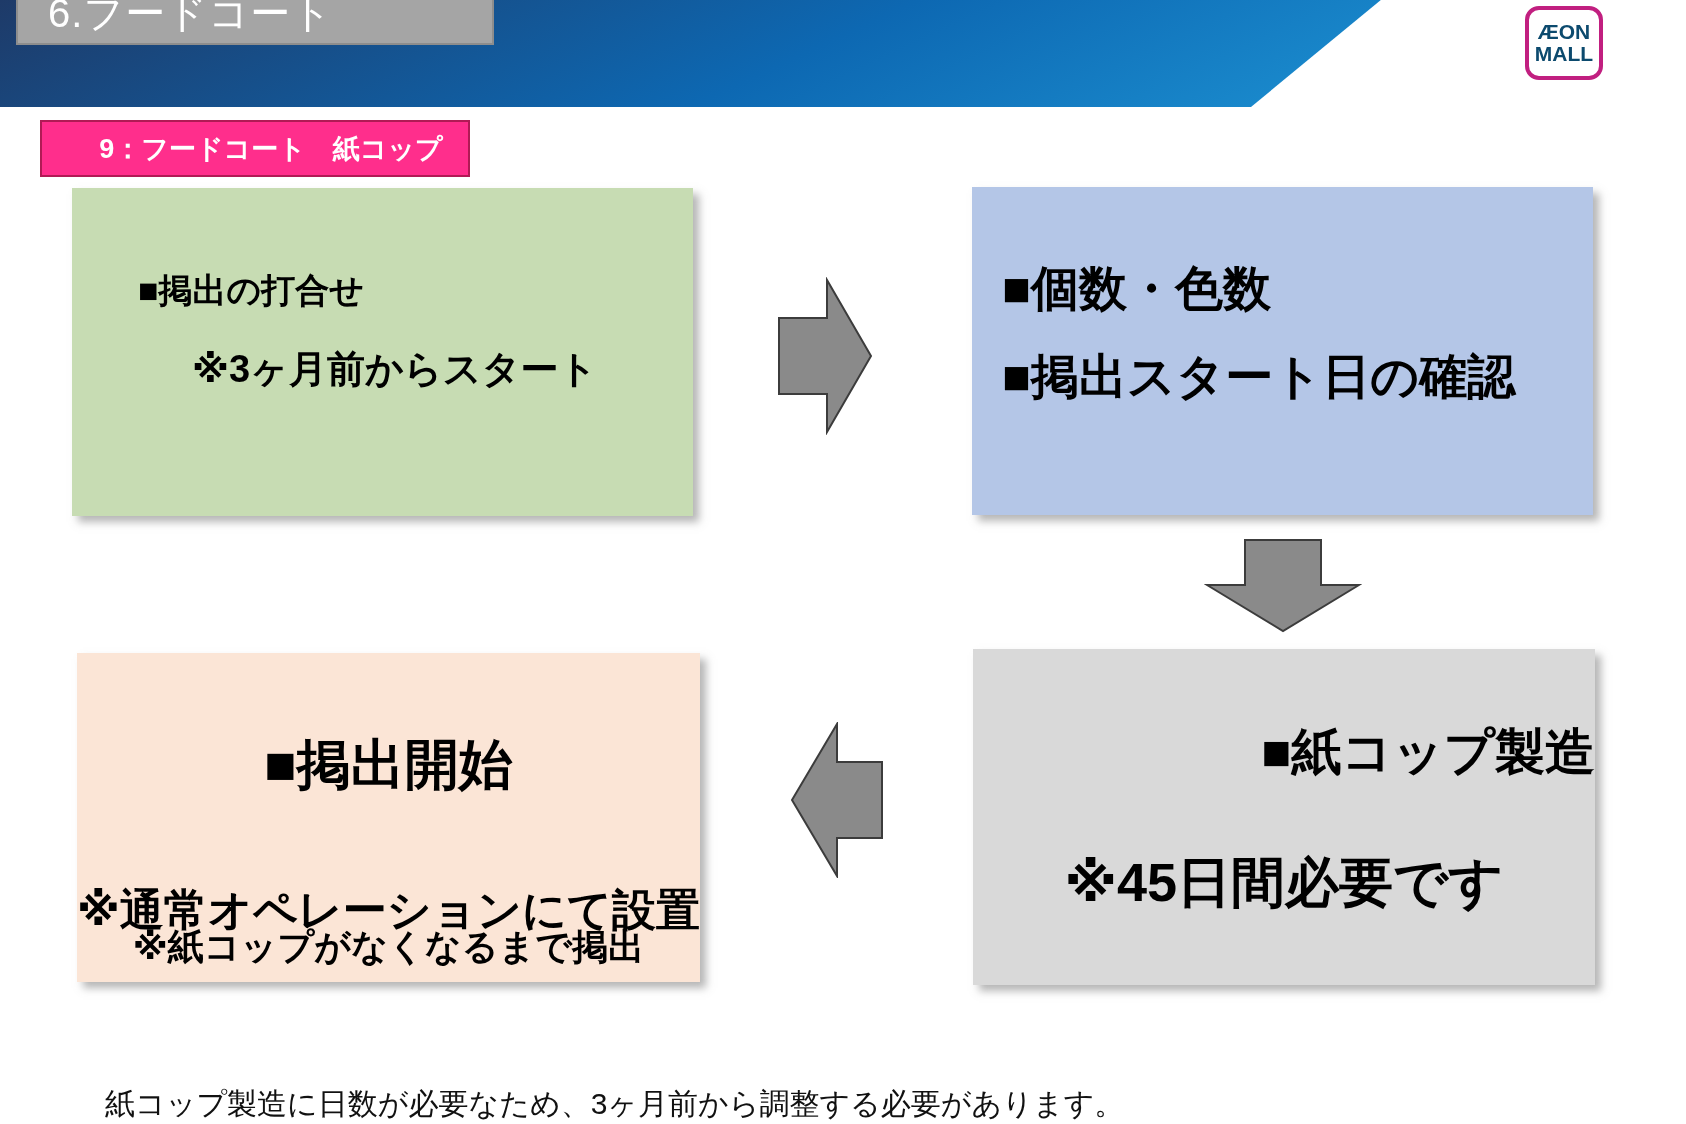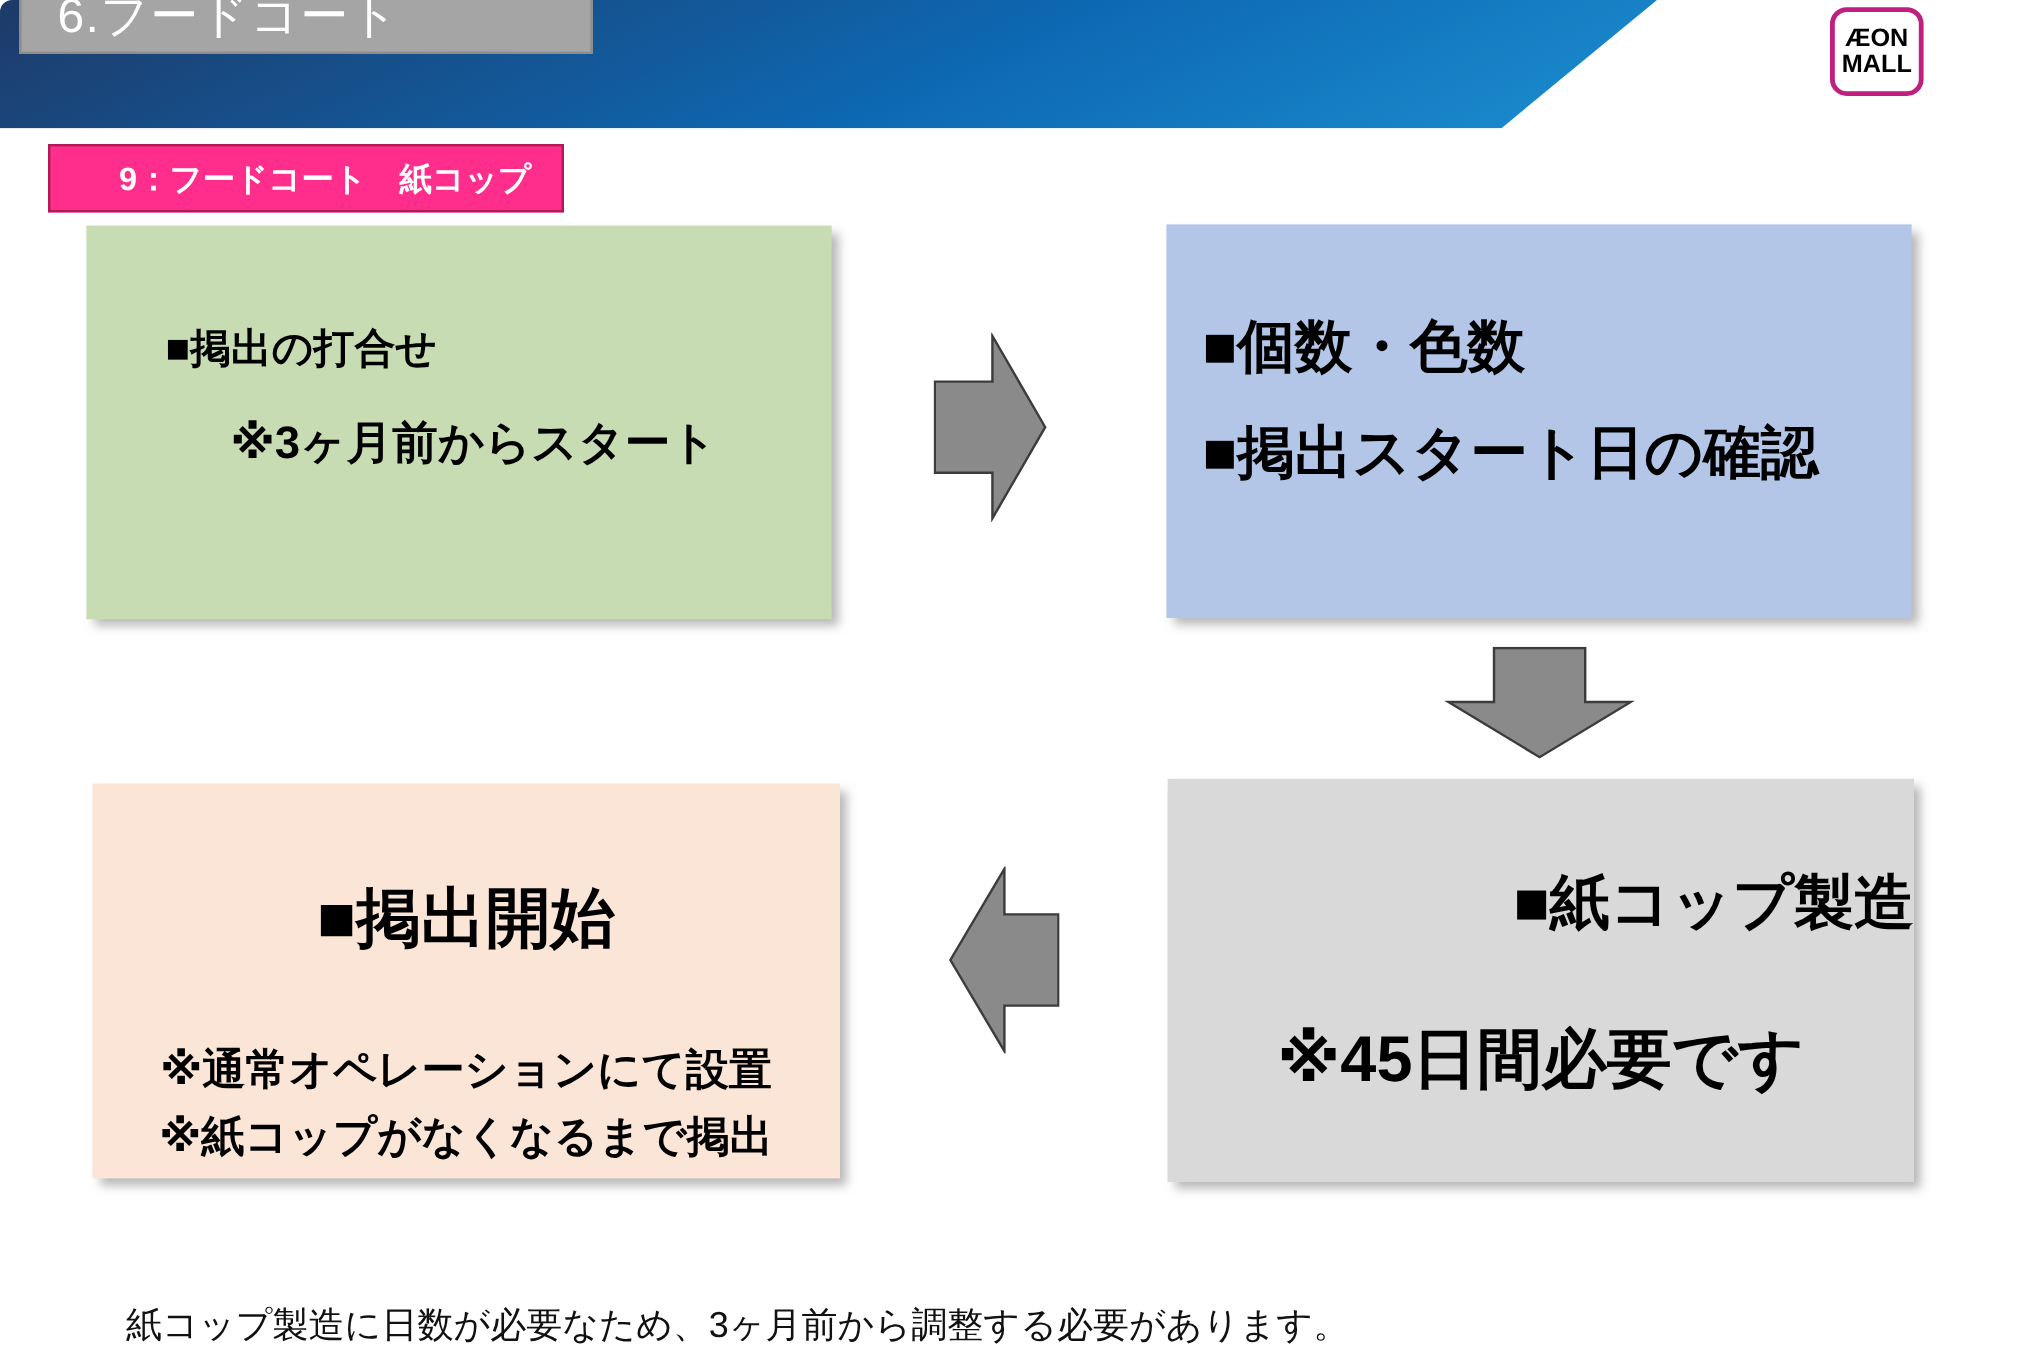--- a/index.html
+++ b/index.html
@@ -3,21 +3,21 @@
 <meta charset="utf-8">
 <style>
   html,body{margin:0;padding:0;}
   body{
     width:1686px;height:1124px;
     font-family:"Liberation Sans","DejaVu Sans",sans-serif;
     background:#ffffff;
   }
   .slide{
     position:relative;width:1686px;height:1124px;
-    overflow:hidden;background:#ffffff;border-radius:10px;
+    overflow:hidden;background:#ffffff;
   }
   
   .band{
     position:absolute;left:0;top:0;width:1686px;height:107px;
     background:linear-gradient(155deg,#1e3a68 0%,#0d68b2 48%,#22a0de 100%);
     clip-path:polygon(0 0,81.9% 0,74.2% 100%,0 100%);
   }
   .title-bar{
     position:absolute;left:16px;top:0;width:478px;height:45px;
     background:#a5a5a5;
@@ -28,21 +28,21 @@
   .title-bar .title-text{
     display:block;margin:-14px 0 0 30px;
     font-size:40px;color:#ffffff;font-weight:normal;
     white-space:nowrap;letter-spacing:1px;
   }
   .logo{
     position:absolute;left:1525px;top:6px;width:78px;height:74px;
     background:#ffffff;border:4px solid #c11f80;border-radius:14px;
     box-sizing:border-box;
     display:flex;flex-direction:column;align-items:center;justify-content:center;
-    color:#000000;font-weight:bold;font-size:21px;line-height:1.05;
+    color:#0c4a6e;font-weight:bold;font-size:21px;line-height:1.05;
   }
   .badge{
     position:absolute;left:40px;top:120px;width:430px;height:57px;
     background:#ff2e8c;border:2px solid #b11a55;box-sizing:border-box;
     display:flex;align-items:center;justify-content:center;
     color:#ffffff;font-weight:bold;font-size:27px;white-space:pre;padding-left:32px;
   }
   
   .box{
     position:absolute;box-shadow:6px 6px 8px rgba(110,110,110,.5);
@@ -54,21 +54,21 @@
   .box-peach{left:77px;top:653px;width:623px;height:329px;background:#fbe5d6;}
   .t{position:absolute;font-weight:bold;white-space:nowrap;}
   .green-title{left:66px;top:80px;font-size:34px;}
   .green-note {left:120px;top:156px;font-size:38px;}
   .blue-line1{left:30px;top:70px;font-size:48px;}
   .blue-line2{left:30px;top:158px;font-size:48px;}
   .center{left:0;width:100%;text-align:center;}
   .gray-title{top:70px;font-size:50px;text-align:right;}
   .gray-note {top:198px;font-size:54px;}
   .peach-title{top:76px;font-size:54px;}
-  .peach-note1{top:214px;font-size:36px;}
+  .peach-note1{top:228px;font-size:44px;}
   .peach-note2{top:270px;font-size:36px;}
   
   .arrow{position:absolute;}
   .arrow polygon{fill:#8a8a8a;stroke:#3c3c3c;stroke-width:2;stroke-linejoin:miter;}
   .arrow-right{left:778px;top:277px;}
   .arrow-down {left:1204px;top:539px;}
   .arrow-left {left:790px;top:722px;}
   
   .footer-note{
     position:absolute;left:105px;top:1084px;

